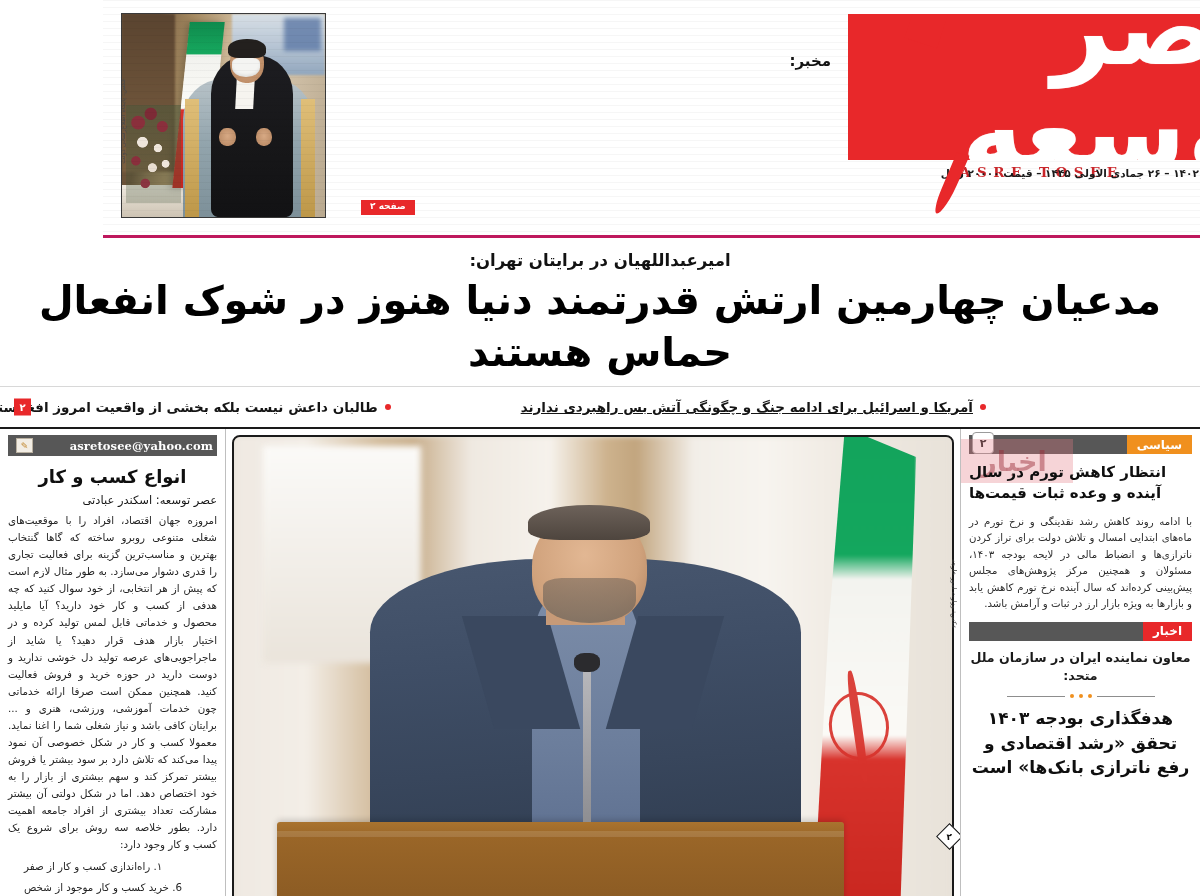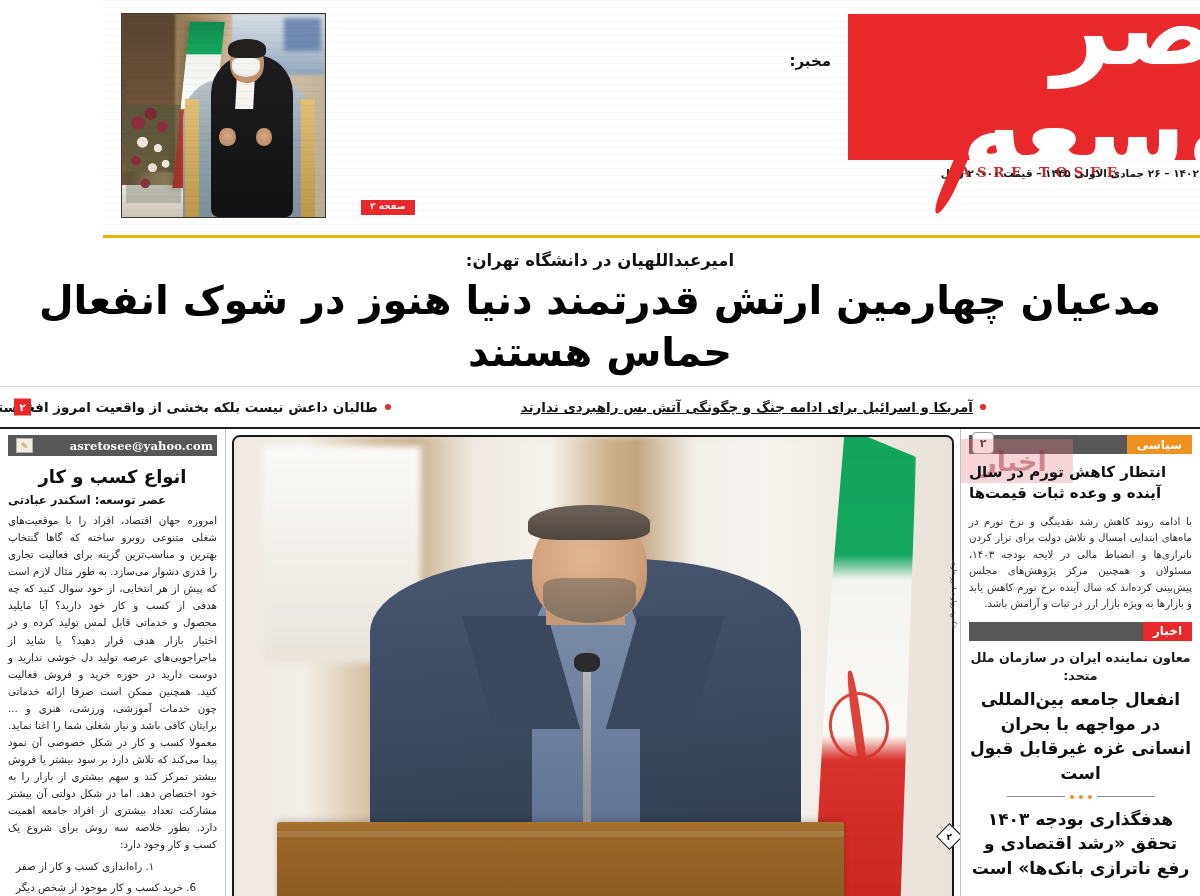--- a/index.html
+++ b/index.html
@@ -19,21 +19,21 @@
     height: 896px;
     background: #fff;
   }
 
   
   .top-banner {
     position: relative;
     width: 1097px;
     height: 238px;
     background: #ffffff;
-    border-bottom: 3px solid #eab308;
+    border-bottom: 3px solid #be185d;
   }
 
   
   .scanlines {
     position: absolute;
     inset: 0;
     background: repeating-linear-gradient(
       to bottom,
       rgba(0,0,0,0.035) 0px,
       rgba(0,0,0,0.035) 1px,
@@ -641,37 +641,37 @@
   }
   .cl-head {
     font-size: 18px;
     font-weight: 700;
     color: #0f0f0f;
     text-align: center;
     margin-bottom: 6px;
   }
   .cl-byline {
     font-size: 11.5px;
-    font-weight: 700;
+    font-weight: 400;
     color: #151515;
-    text-align: left;
+    text-align: right;
     margin-bottom: 5px;
   }
   .cl-body {
     font-size: 10.3px;
     line-height: 1.66;
     color: #242424;
     text-align: justify;
   }
   .cl-list {
     font-size: 10.3px;
     line-height: 1.78;
     color: #1f1f1f;
     text-align: left;
-    margin: 3px 8px;
+    margin: 3px 16px;
   }
 </style>
 </head>
 <body>
 
 <div class="page">
 
   <div class="top-banner">
 
     <div class="top-photo">
@@ -709,21 +709,21 @@
       <div class="logo-latin">ASRE TOSEE</div>
       <div class="masthead-dates">
         <div class="mdate">یکشنبه ۱۹ آذرماه ۱۴۰۲ – ۲۶ جمادی الاولی ۱۴۴۵ – قیمت ۲۰۰۰۰ ریال</div>
       </div>
     </div>
 
     <div class="scanlines"></div>
   </div>
 
   <div class="main-headline">
-    <div class="mh-kicker">امیرعبداللهیان در دانشگاه تهران:</div>
+    <div class="mh-kicker">امیرعبداللهیان در برایتان تهران:</div>
     <div class="mh-title">مدعیان چهارمین ارتش قدرتمند دنیا هنوز در شوک انفعال حماس هستند</div>
   </div>
 
   <div class="bullet-strip">
     <div class="bullet-item">
       <span class="bdot"></span>
       <span>آمریکا و اسرائیل برای ادامه جنگ و چگونگی آتش بس راهبردی ندارند</span>
     </div>
     <div class="bullet-item">
       <span class="bdot"></span>
@@ -746,21 +746,20 @@
       </div>
 
       <div class="cr-head">انتظار کاهش تورم در سال آینده و وعده ثبات قیمت‌ها</div>
       <div class="cr-body">با ادامه روند کاهش رشد نقدینگی و نرخ تورم در ماه‌های ابتدایی امسال و تلاش دولت برای تراز کردن ناترازی‌ها و انضباط مالی در لایحه بودجه ۱۴۰۳، مسئولان و همچنین مرکز پژوهش‌های مجلس پیش‌بینی کرده‌اند که سال آینده نرخ تورم کاهش یابد و بازارها به ویژه بازار ارز در ثبات و آرامش باشد.</div>
 
       <div class="sec-bar">
         <div class="sec-tag red">اخبار</div>
       </div>
 
       <div class="cr-kicker">معاون نماینده ایران در سازمان ملل متحد:</div>
-      <div class="cr-sub">انفعال جامعه بین‌المللی در مواجهه با بحران انسانی غزه غیرقابل قبول است</div>
 
       <div class="dots-div">
         <span class="ln"></span>
         <span class="d"></span>
         <span class="d"></span>
         <span class="d"></span>
         <span class="ln"></span>
       </div>
 
       <div class="cr-sub">هدفگذاری بودجه ۱۴۰۳ تحقق «رشد اقتصادی و رفع ناترازی بانک‌ها» است</div>

